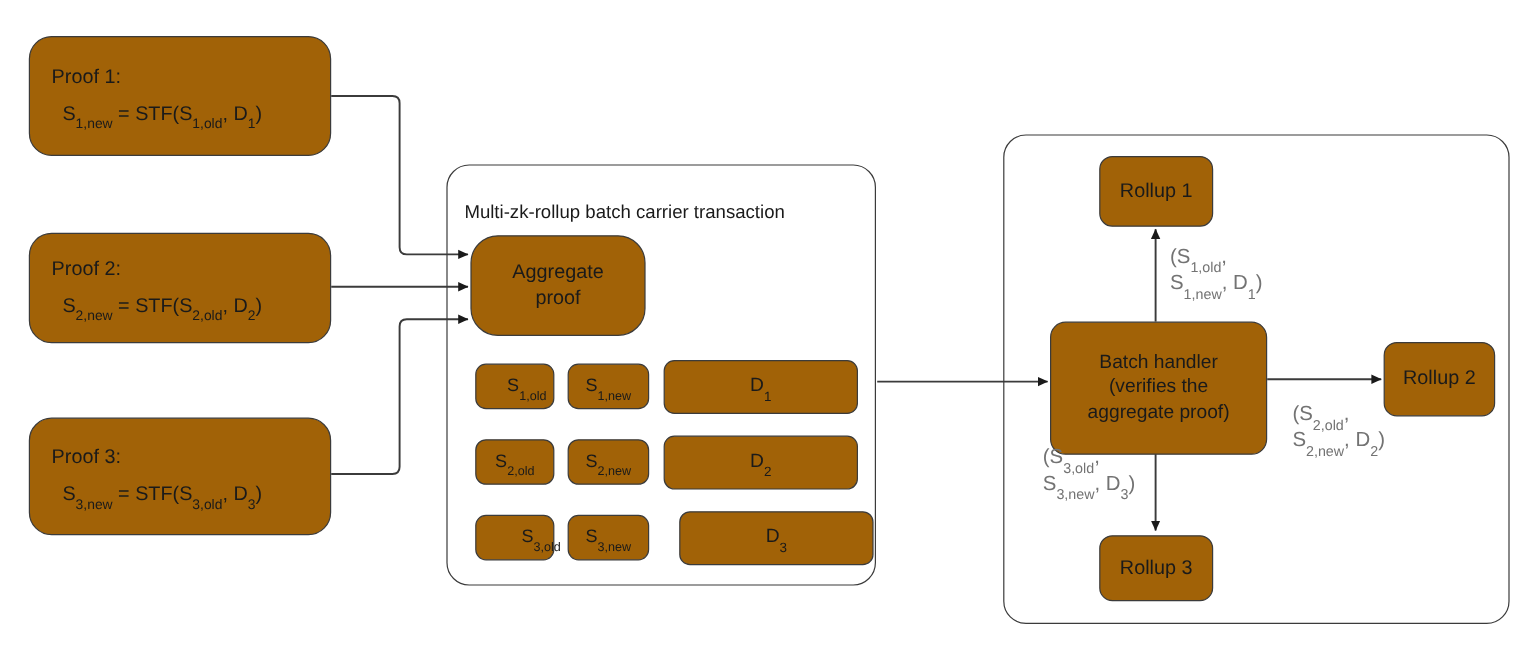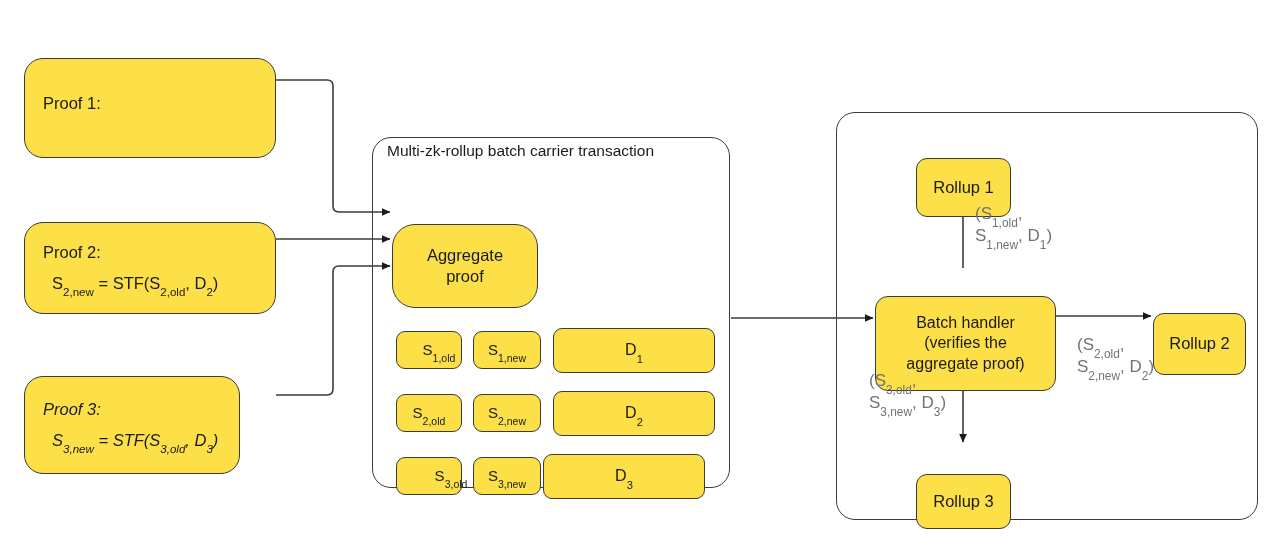--- a/index.html
+++ b/index.html
@@ -7,23 +7,23 @@
     width:1280px;height:559px;overflow:hidden;
     font-family:"Liberation Sans","DejaVu Sans",sans-serif;
     color:#1a1a1a;
   }
   #canvas{position:relative;width:1280px;height:559px;}
 
   svg#wires{position:absolute;left:0;top:0;width:1280px;height:559px;pointer-events:none;}
 
   .box{
     position:absolute;box-sizing:border-box;
-    border:1.6px solid #3b3b3b;background:#fde047;
+    border:1.6px solid #3b3b3b;background:#a16207;
     display:flex;align-items:center;justify-content:center;
-    text-align:center;line-height:1.28;margin-top:28px;
+    text-align:center;line-height:1.28;
   }
   .rbox{border-radius:17px;}
   .container{
     position:absolute;box-sizing:border-box;
     border:1.6px solid #3b3b3b;border-radius:19px;background:transparent;
   }
   .proof{
     border-radius:19px;
     flex-direction:column;align-items:flex-start;justify-content:center;
     padding:0 0 0 18px;font-size:16.5px;
@@ -68,34 +68,35 @@
       <path d="M963,268 L963,191" marker-end="url(#ah)"></path>
 
       <path d="M1056,316 L1151,316" marker-end="url(#ah)"></path>
 
       <path d="M963,362 L963,442" marker-end="url(#ah)"></path>
     </g>
   </svg>
 
   <div class="box rbox proof" style="left:24px;top:30px;width:252px;height:100px;">
     <span class="l1">Proof 1:</span>
+    <span class="l2">S<sub>1,new</sub> = STF(S<sub>1,old</sub>, D<sub>1</sub>)</span>
   </div>
 
   <div class="box rbox proof" style="left:24px;top:194px;width:252px;height:92px;">
     <span class="l1">Proof 2:</span>
     <span class="l2">S<sub>2,new</sub> = STF(S<sub>2,old</sub>, D<sub>2</sub>)</span>
   </div>
 
-  <div class="box rbox proof" style="left:24px;top:348px;width:216px;height:98px;font-style:italic;">
+  <div class="box rbox proof" style="left:24px;top:348px;width:252px;height:98px;">
     <span class="l1">Proof 3:</span>
     <span class="l2">S<sub>3,new</sub> = STF(S<sub>3,old</sub>, D<sub>3</sub>)</span>
   </div>
 
   <div class="container" style="left:372px;top:137px;width:358px;height:351px;"></div>
-  <div class="ctitle" style="left:387px;top:142px;">Multi-zk-rollup batch carrier transaction</div>
+  <div class="ctitle" style="left:387px;top:169px;">Multi-zk-rollup batch carrier transaction</div>
 
   <div class="box agg" style="left:392px;top:196px;width:146px;height:84px;flex-direction:column;">
     <span>Aggregate</span>
     <span>proof</span>
   </div>
 
   <div class="box small-s" style="left:396px;top:303px;width:66px;height:38px;padding-left:20px;">
     <span>S<sub>1,old</sub></span>
   </div>
   <div class="box small-s" style="left:473px;top:303px;width:68px;height:38px;">
@@ -114,31 +115,31 @@
   <div class="box dbox" style="left:553px;top:363px;width:162px;height:45px;">
     <span>D<sub>2</sub></span>
   </div>
 
   <div class="box small-s" style="left:396px;top:429px;width:66px;height:38px;padding-left:44px;">
     <span>S<sub>3,old</sub></span>
   </div>
   <div class="box small-s" style="left:473px;top:429px;width:68px;height:38px;">
     <span>S<sub>3,new</sub></span>
   </div>
-  <div class="box dbox" style="left:543px;top:426px;width:162px;height:45px;">
+  <div class="box dbox" style="left:566px;top:426px;width:162px;height:45px;">
     <span>D<sub>3</sub></span>
   </div>
 
   <div class="container" style="left:836px;top:112px;width:422px;height:408px;"></div>
 
   <div class="box rollup" style="left:916px;top:130px;width:95px;height:59px;">
     <span>Rollup 1</span>
   </div>
 
-  <div class="box handler" style="left:875px;top:268px;width:181px;height:95px;flex-direction:column;">
+  <div class="box handler" style="left:875px;top:268px;width:181px;height:111px;flex-direction:column;">
     <span>Batch handler</span>
     <span>(verifies the</span>
     <span>aggregate proof)</span>
   </div>
 
   <div class="box rollup" style="left:1153px;top:285px;width:93px;height:62px;">
     <span>Rollup 2</span>
   </div>
 
   <div class="box rollup" style="left:916px;top:446px;width:95px;height:55px;text-align:center;">

